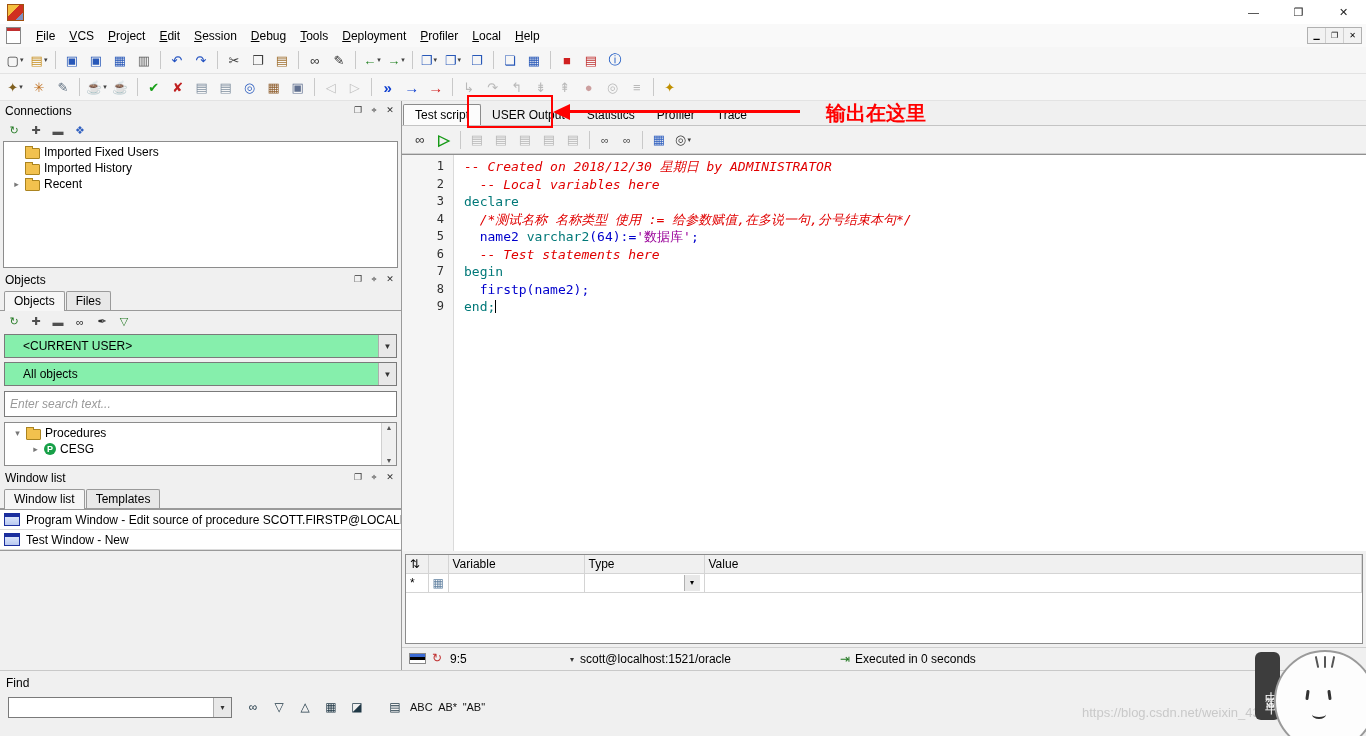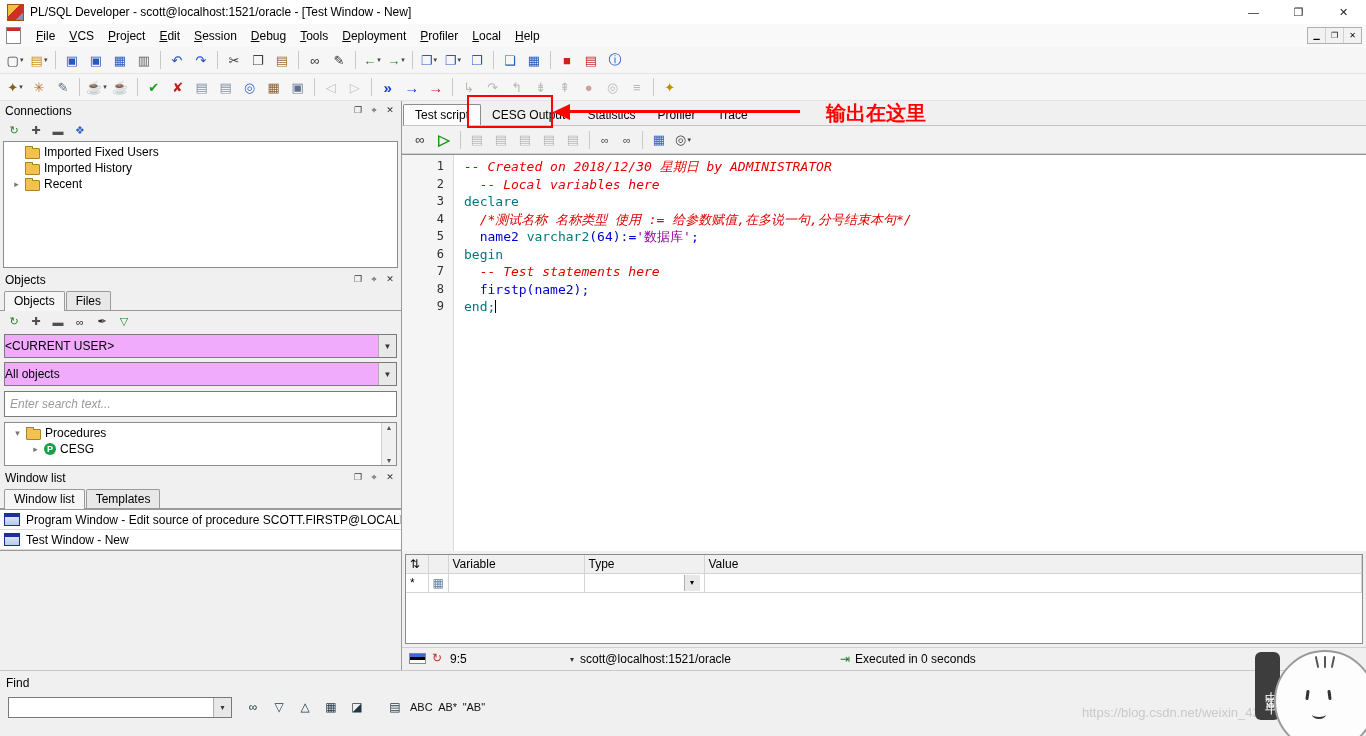--- a/index.html
+++ b/index.html
@@ -52,22 +52,22 @@
     position:relative;margin-top:3px;}
   .folder::before{content:"";position:absolute;top:-3px;left:-1px;width:6px;height:2px;
     background:#f2c14e;border:1px solid #ab8420;border-bottom:none;}
   .pbadge{width:12px;height:12px;border-radius:50%;background:#18a048;color:#fff;font-size:9px;
     font-weight:bold;text-align:center;line-height:12px;}
   .ptabs{display:flex;align-items:flex-end;padding:3px 0 0 4px;height:22px;flex:none;
     border-bottom:1px solid #9a9a9a;box-sizing:border-box;}
   .ptab{padding:2px 9px 2px 9px;border:1px solid #9a9a9a;border-bottom:none;margin-right:1px;
     background:#e8e8e8;border-radius:2px 2px 0 0;position:relative;}
   .ptab.active{background:#f6f6f6;padding-bottom:3px;top:1px;}
-  .combo{height:22px;border:1px solid #7a7a7a;background:#f0abfc;display:flex;align-items:center;
-    margin:2px 4px;padding-left:0;flex:none;}
+  .combo{height:22px;border:1px solid #7a7a7a;background:#86efac;display:flex;align-items:center;
+    margin:2px 4px;padding-left:18px;flex:none;}
   .cdd{margin-left:auto;width:17px;align-self:stretch;background:#e8e8e8;border-left:1px solid #adadad;
     display:flex;align-items:center;justify-content:center;font-size:8px;color:#333;}
   .searchin{height:22px;border:1px solid #7a7a7a;margin:3px 4px;padding-left:5px;flex:none;
     font-family:"Liberation Sans",sans-serif;font-size:12px;}
   .searchin::placeholder{font-style:italic;color:#9a9a9a;}
   .obj-tree{height:42px;margin:2px 4px 0 4px;display:flex;}
   .obj-tree-items{flex:1;padding-top:2px;}
   .vscroll{width:15px;background:#f0f0f0;border-left:1px solid #d0d0d0;display:flex;
     flex-direction:column;justify-content:space-between;align-items:center;font-size:7px;color:#555;
     padding:1px 0;box-sizing:border-box;}
@@ -150,21 +150,20 @@
   .mouth{position:absolute;left:36px;top:58px;width:14px;height:7px;border-bottom:2px solid #333;
     border-radius:50%;}
   .hair{position:absolute;width:2px;height:12px;background:#555;border-radius:2px;top:4px;}
   .h1{left:40px;transform:rotate(-12deg);} .h2{left:48px;} .h3{left:56px;transform:rotate(12deg);}
 </style>
 </head>
 <body>
 
 <div class="titlebar">
   <span class="appicon"></span>
-  <span>PL/SQL Developer - scott@localhost:1521/oracle - [Test Window - New]</span>
   <div class="tctrl">
     <span class="tbtn">—</span>
     <span class="tbtn">❐</span>
     <span class="tbtn">✕</span>
   </div>
 </div>
 
 <div class="menubar">
   <span class="mdoc"></span>
   <div class="menuitems">
@@ -466,21 +465,21 @@
   </div>
 
   <div class="leftfill"></div>
 </div>
 
 <div class="right">
   <div class="tabrow">
 
       <span class="mtab active">Test script</span>
 
-      <span class="mtab">CESG Output</span>
+      <span class="mtab">USER Output</span>
 
       <span class="mtab">Statistics</span>
 
       <span class="mtab">Profiler</span>
 
       <span class="mtab">Trace</span>
 
   </div>
   <div class="edtoolbar">
 
@@ -525,22 +524,22 @@
         <div class="ln">7</div>
         <div class="ln">8</div>
         <div class="ln">9</div>
       </div>
     <div class="code">
         <div class="cl"><span class="cm">-- Created on 2018/12/30 星期日 by ADMINISTRATOR</span></div>
         <div class="cl"><span class="id">  </span><span class="cm">-- Local variables here</span></div>
         <div class="cl"><span class="kw">declare</span></div>
         <div class="cl"><span class="id">  </span><span class="cm">/*测试名称 名称类型 使用 := 给参数赋值,在多说一句,分号结束本句*/</span></div>
         <div class="cl"><span class="id">  name2 </span><span class="kw">varchar2</span><span class="id">(64):=</span><span class="str">'数据库'</span><span class="id">;</span></div>
+        <div class="cl"><span class="id">  </span><span class="cm">-- Test statements here</span></div>
         <div class="cl"><span class="kw">begin</span></div>
-        <div class="cl"><span class="id">  </span><span class="cm">-- Test statements here</span></div>
         <div class="cl"><span class="id">  firstp(name2);</span></div>
         <div class="cl"><span class="kw">end;</span><span class="cursor"></span></div>
       </div>
   </div>
 
   <div class="vargrid">
     <table>
       <colgroup>
           <col style="width:22px">
           <col style="width:20px">

